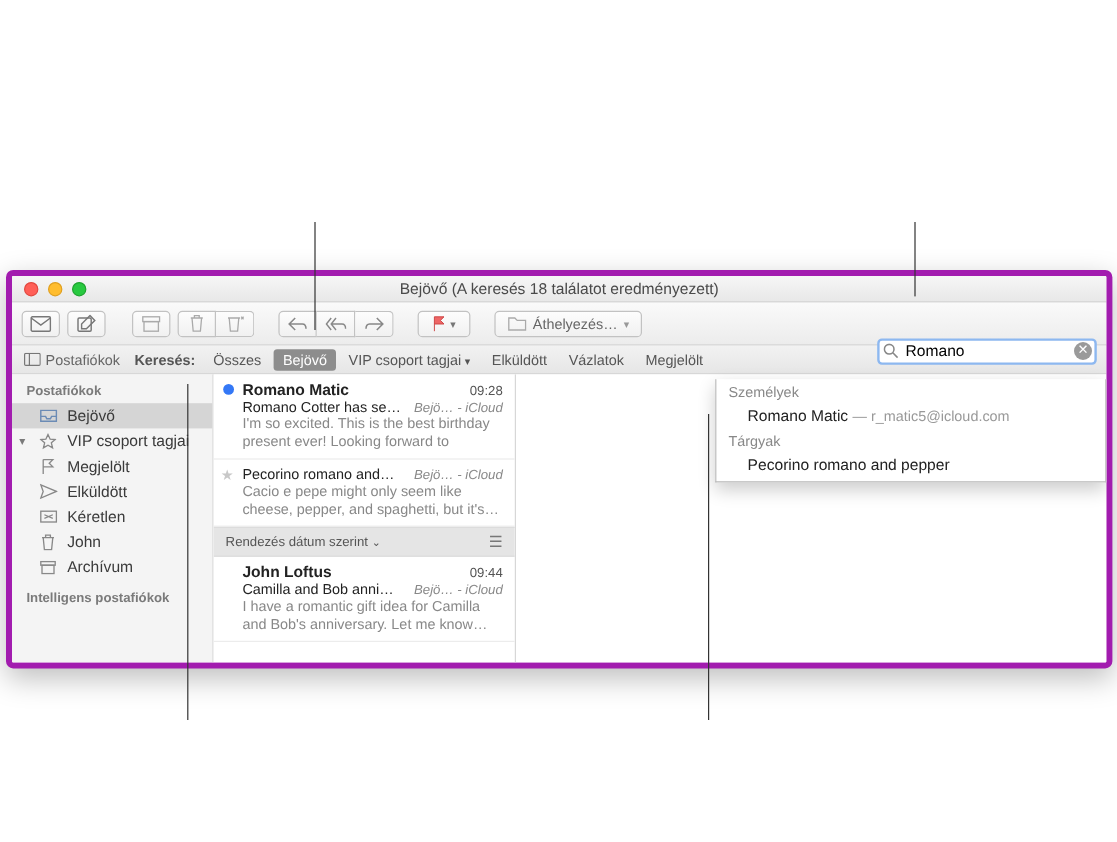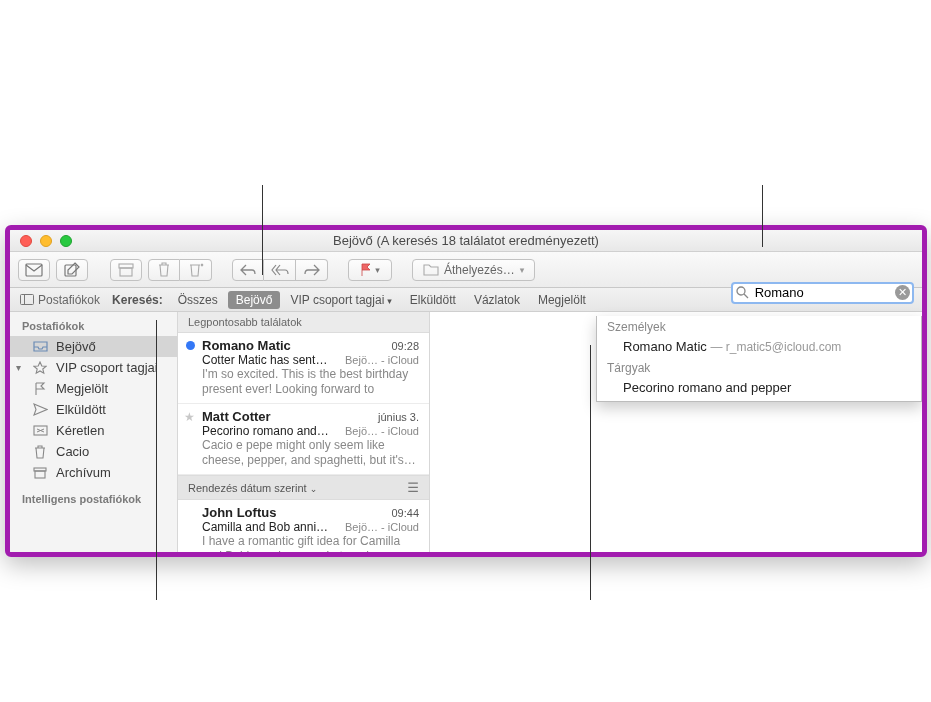--- a/index.html
+++ b/index.html
@@ -56,21 +56,21 @@
   .ml-sort .chev { font-size: 9px; }
   .ml-sort .sort-icon { font-size: 13px; color: #777; }
   .msg { padding: 5px 10px 6px 24px; border-bottom: 1px solid #ececec; position: relative; }
   .msg .bullet { position: absolute; left: 8px; top: 8px; width: 9px; height: 9px; border-radius: 50%; background: #3478f6; }
   .msg .star { position: absolute; left: 6px; top: 6px; color: #c8c8c8; font-size: 12px; }
   .msg-row1 { display: flex; justify-content: space-between; align-items: baseline; }
   .msg-sender { font-weight: 700; color: #222; font-size: 13px; white-space: nowrap; overflow: hidden; text-overflow: ellipsis; max-width: 160px; }
   .msg-time { color: #555; font-size: 11px; white-space: nowrap; }
   .msg-row2 { display: flex; justify-content: space-between; align-items: baseline; gap: 6px; }
   .msg-subj { color: #222; font-size: 12px; white-space: nowrap; overflow: hidden; text-overflow: ellipsis; flex: 1; }
-  .msg-meta { color: #888; font-size: 11px; white-space: nowrap; }
+  .msg-meta { color: #888; font-size: 11px; white-space: nowrap; font-style: italic; }
   .msg-preview { color: #888; font-size: 12px; line-height: 1.25; max-height: 30px; overflow: hidden; }
   
   .preview { flex: 1; background: #fff; position: relative; }
   
   .dropdown { position: absolute; top: 4px; right: 0; width: 326px; background: #fff; border: 1px solid #bcbcbc; border-top: none; box-shadow: 0 6px 14px rgba(0,0,0,0.2); font-size: 13px; z-index: 50; }
   .dd-section-h { color: #888; font-size: 12px; padding: 4px 10px 2px; }
   .dd-item { padding: 3px 10px 3px 26px; color: #222; }
   .dd-item .meta { color: #999; font-size: 12px; }
   
   svg { display: block; }
@@ -243,56 +243,51 @@
             </svg>
           </span>
         <span>Kéretlen</span>
       </div>
       <div class="sb-item">
         <span class="ic">
             <svg width="12" height="14" viewBox="0 0 12 14">
               <path d="M1 3 H11 M4 3 V1 H8 V3 M2 3 L3 13 H9 L10 3" fill="none" stroke="#888" stroke-width="1.1"></path>
             </svg>
           </span>
-        <span>Cacio</span>
+        <span>John</span>
       </div>
       <div class="sb-item">
         <span class="ic">
             <svg width="14" height="12" viewBox="0 0 14 12">
               <rect x="1" y="1" width="12" height="3" fill="none" stroke="#888" stroke-width="1.1"></rect>
               <rect x="2" y="4" width="10" height="7" fill="none" stroke="#888" stroke-width="1.1"></rect>
             </svg>
           </span>
         <span>Archívum</span>
       </div>
       <div class="sb-header" style="margin-top:8px;">Intelligens postafiókok</div>
     </div>
 
     <div class="msglist">
-      <div class="ml-header">Legpontosabb találatok</div>
 
       <div class="msg">
         <span class="bullet"></span>
         <div class="msg-row1">
           <span class="msg-sender">Romano Matic</span>
           <span class="msg-time">09:28</span>
         </div>
         <div class="msg-row2">
-          <span class="msg-subj">Cotter Matic has sent…</span>
+          <span class="msg-subj">Romano Cotter has sent…</span>
           <span class="msg-meta">Bejö… - iCloud</span>
         </div>
         <div class="msg-preview">I'm so excited. This is the best birthday present ever! Looking forward to finally…</div>
       </div>
 
       <div class="msg">
         <span class="star">★</span>
-        <div class="msg-row1">
-          <span class="msg-sender">Matt Cotter</span>
-          <span class="msg-time">június 3.</span>
-        </div>
         <div class="msg-row2">
           <span class="msg-subj">Pecorino romano and…</span>
           <span class="msg-meta">Bejö… - iCloud</span>
         </div>
         <div class="msg-preview">Cacio e pepe might only seem like cheese, pepper, and spaghetti, but it's…</div>
       </div>
 
       <div class="ml-sort">
         <span><span>Rendezés dátum szerint</span> <span class="chev">⌄</span></span>
         <span class="sort-icon">☰</span>

